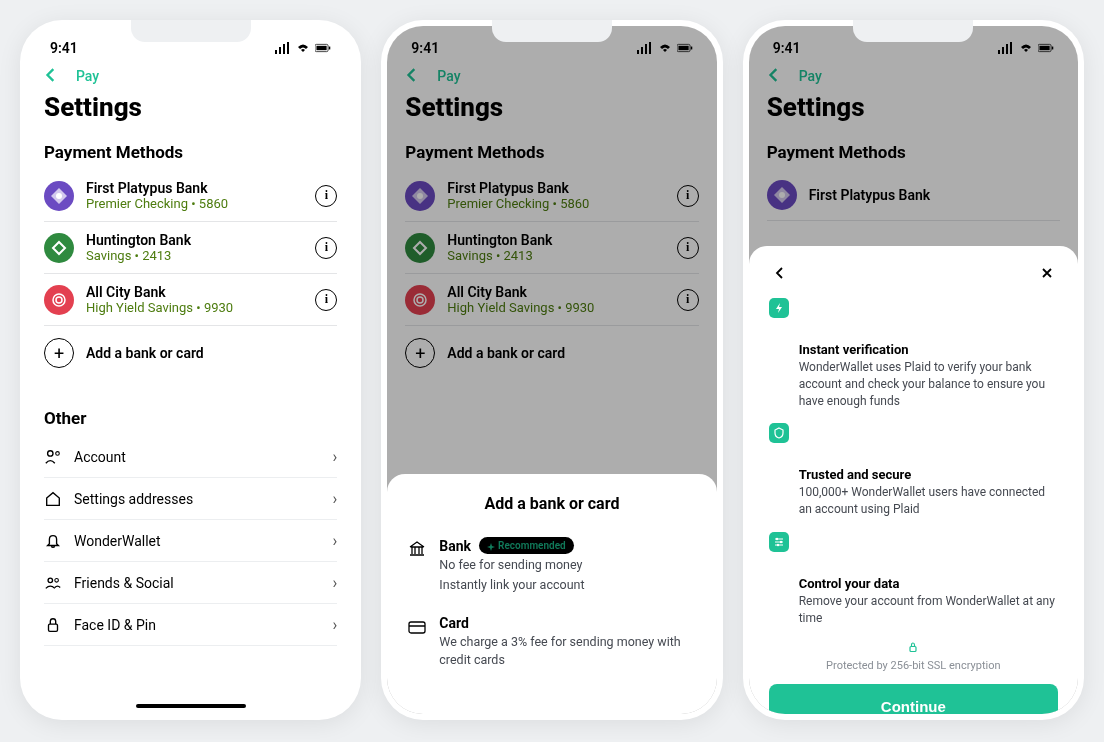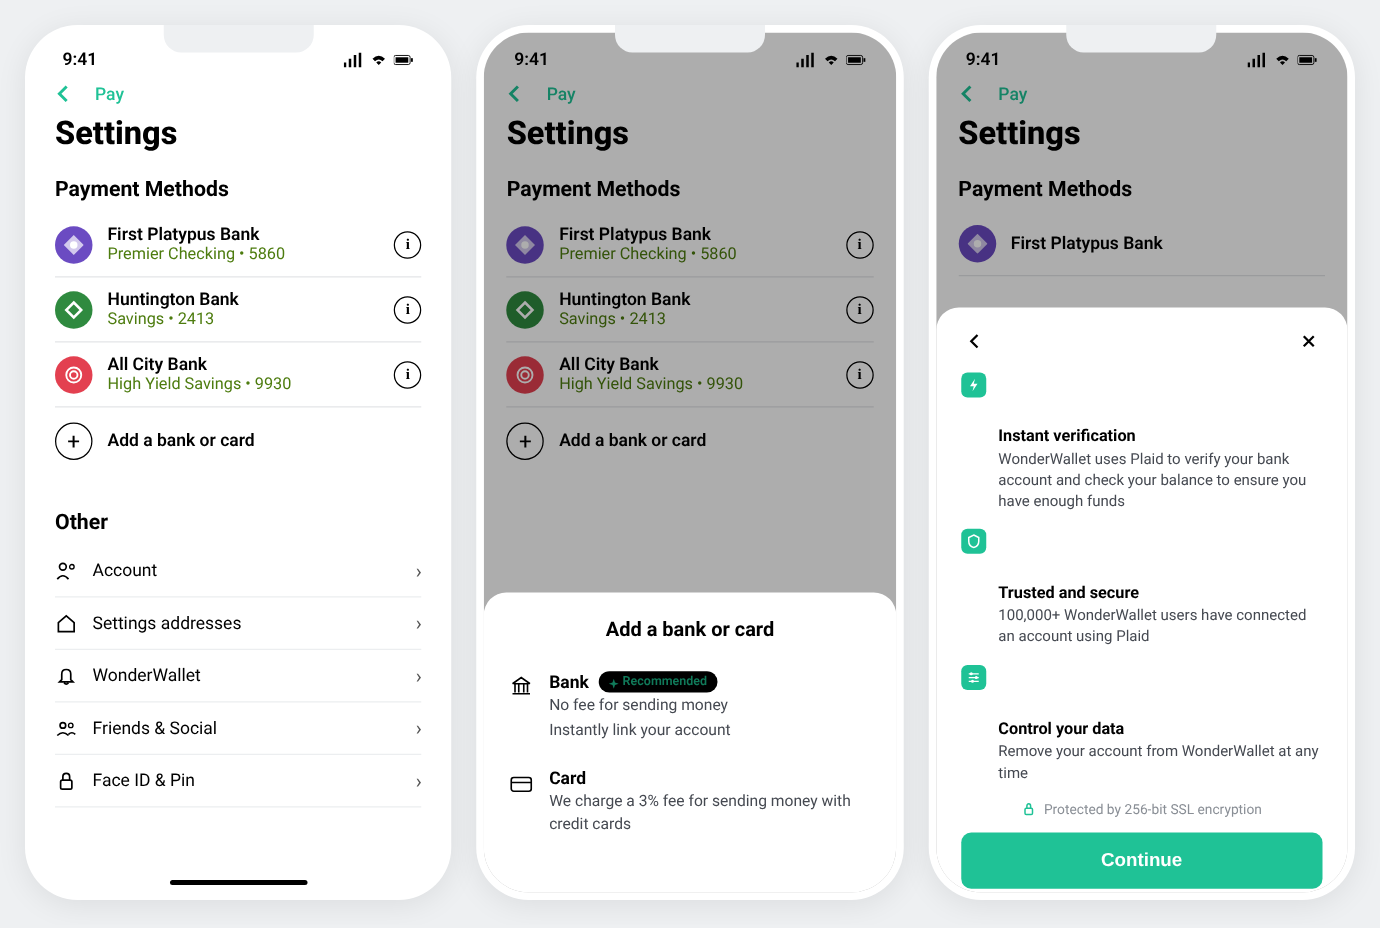--- a/index.html
+++ b/index.html
@@ -182,21 +182,21 @@
       display: flex; align-items: center; justify-content: center;
       flex-shrink: 0;
     }
     .feature-icon svg { width: 12px; height: 12px; }
     .feature-body { flex: 1; }
     .feature-title { font-size: 13px; font-weight: 700; margin-bottom: 2px; margin-top: 44px; }
     .feature-desc { font-size: 12px; color: #454951; line-height: 1.4; }
     .ssl-row {
       text-align: center; font-size: 11px; color: #8a8f96;
       display: flex; align-items: center; justify-content: center; gap: 6px;
-      margin-top: 10px; margin-bottom: 12px;
+      margin-top: 10px; margin-bottom: 12px; flex-direction: column;
     }
     .ssl-row svg { width: 12px; height: 12px; }
     .continue-btn {
       width: 100%; padding: 14px;
       background: #1fc296; color: #fff;
       border: none; border-radius: 8px;
       font-size: 15px; font-weight: 600;
       cursor: pointer;
     }
     .manual-link {

